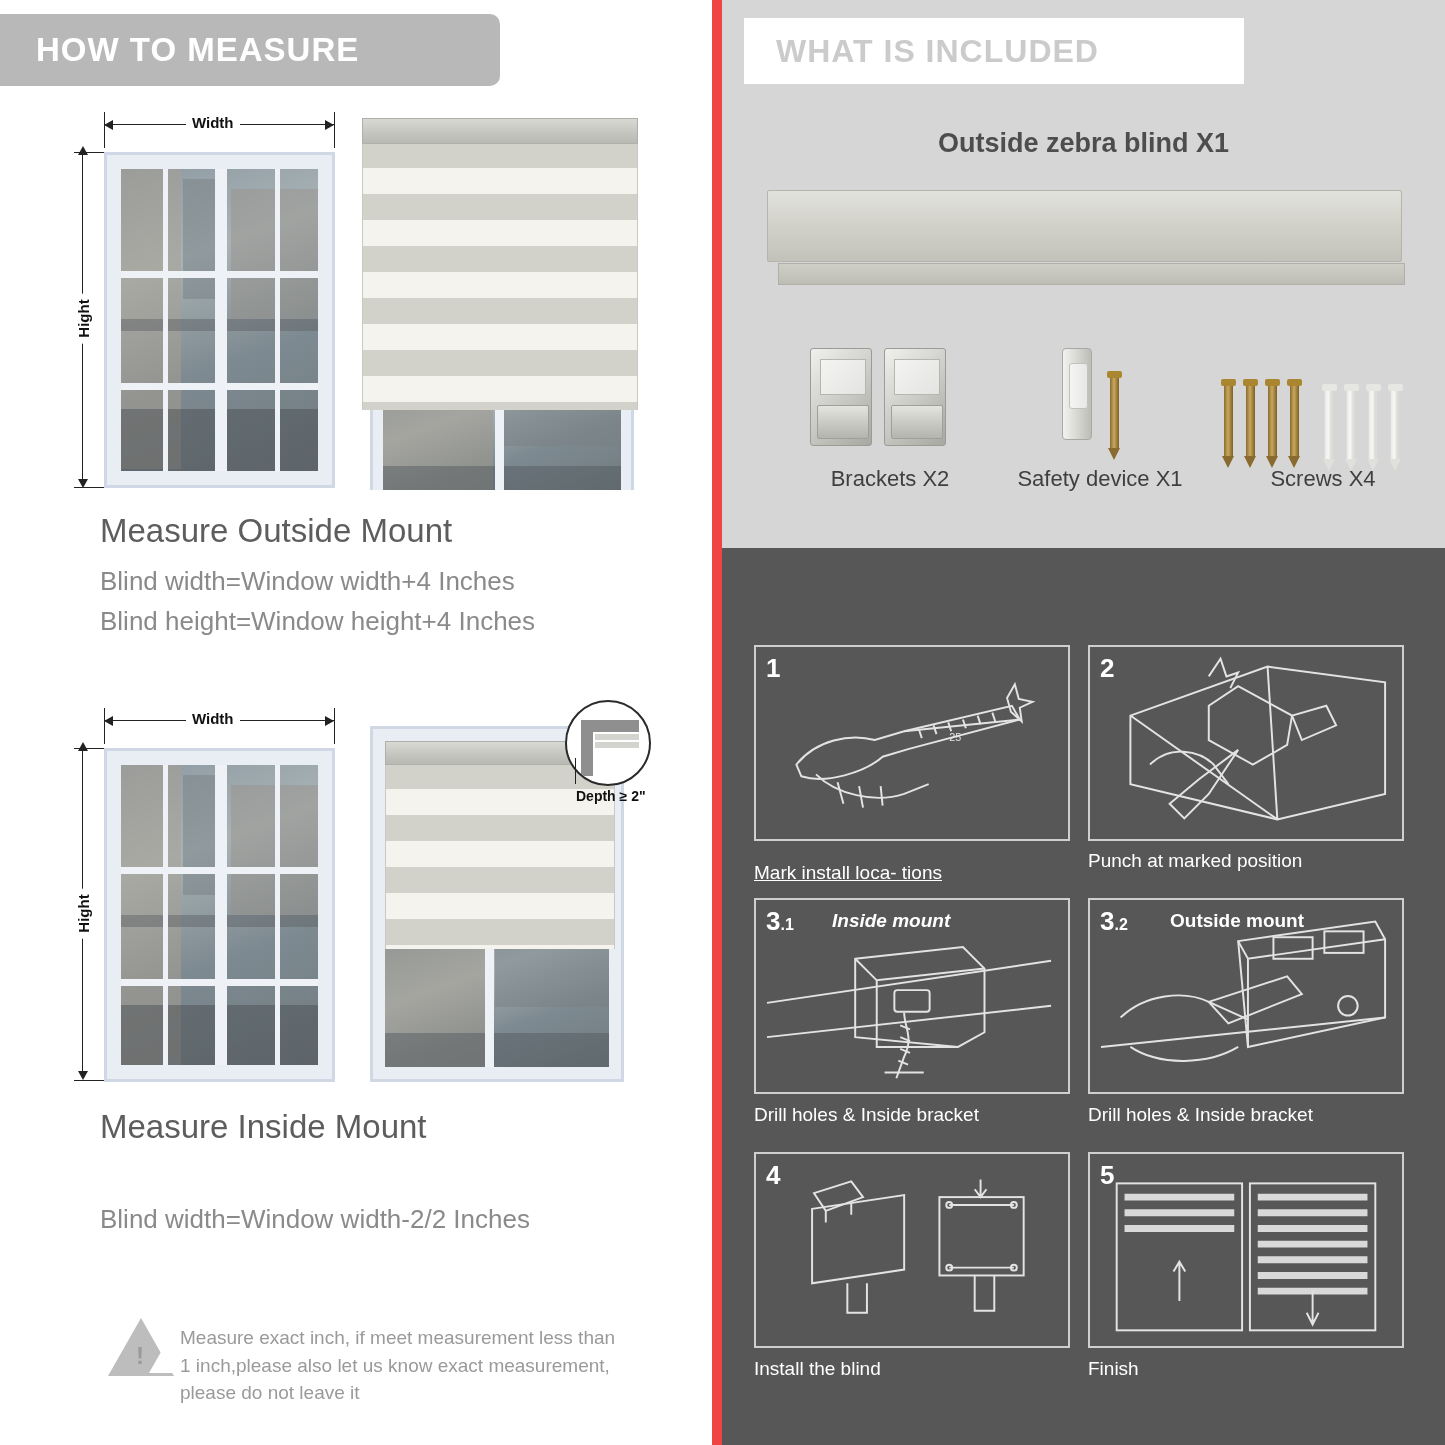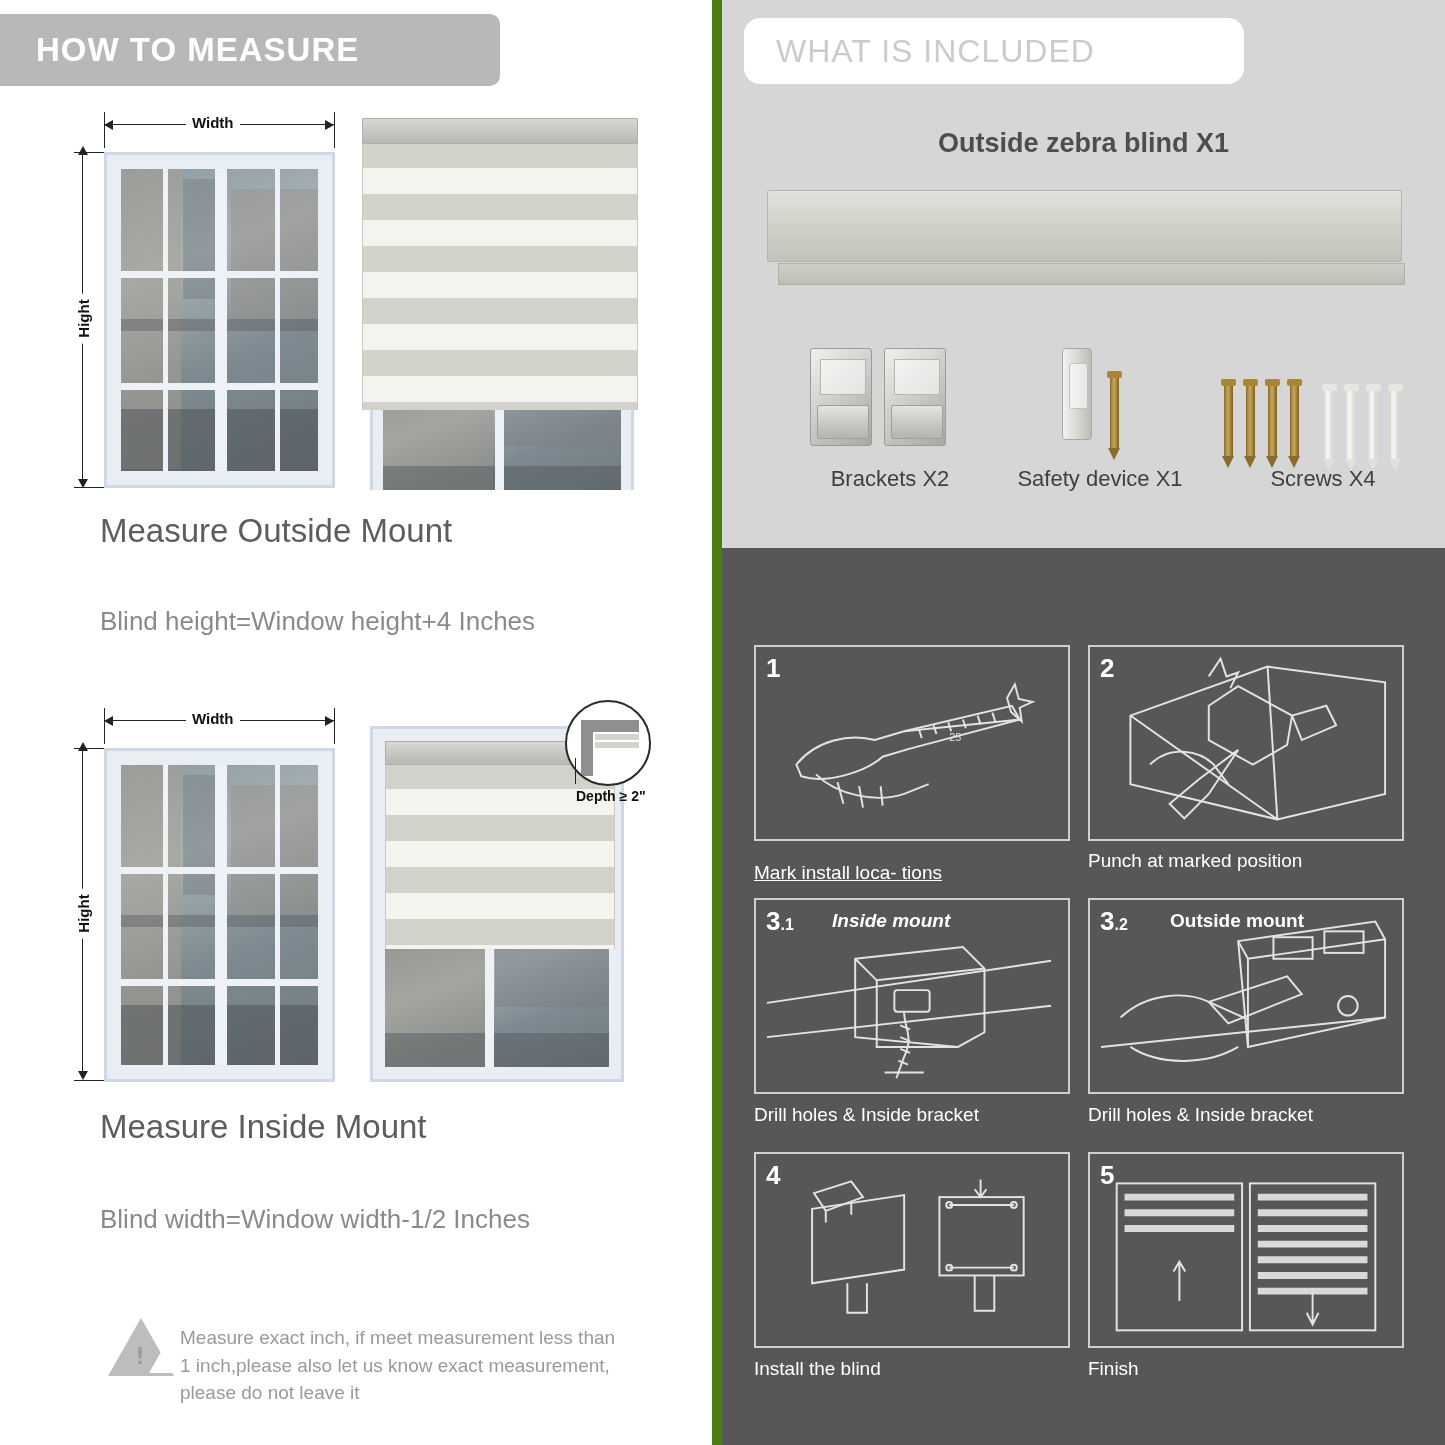--- a/index.html
+++ b/index.html
@@ -5,21 +5,21 @@
   * { box-sizing: border-box; margin: 0; padding: 0; }
   html, body {
     width: 1445px; height: 1445px;
     font-family: "Liberation Sans", sans-serif;
     background: #ffffff;
     overflow: hidden;
   }
   .page {
     position: relative;
     width: 1158px; height: 1445px;
-    background: #4d7c0f;
+    background: #ef4444;
     padding-left: 30px;
   }
 
   
   .left-col {
     position: absolute;
     left: 0; top: 0;
     width: 712px; height: 1445px;
     background: #ffffff;
   }
@@ -163,25 +163,25 @@
     position: absolute;
     left: 0; top: 0;
     width: 723px; height: 548px;
     background: #d6d6d6;
   }
   .hdr-right {
     position: absolute;
     left: 22px; top: 18px;
     width: 500px; height: 66px;
     background: #ffffff;
-    border-radius: 16px;
+    border-radius: 0;
     display: flex; align-items: center;
     padding-left: 32px;
     color: #cbcbcb;
-    font-weight: normal;
+    font-weight: bold;
     font-size: 32px;
     letter-spacing: 1px;
   }
   .included-title {
     position: absolute;
     left: 0; right: 0; top: 128px;
     text-align: center;
     font-size: 27px;
     font-weight: bold;
     color: #4d4d4d;
@@ -365,20 +365,21 @@
             <div class="brick" style="left:0; top:80px; width:250px; height:40px; background:rgba(80,86,90,0.45);"></div>
           </div>
           <div class="mullion-v" style="left:122px; top:10px; width:9px; bottom:10px; height:auto;"></div>
         </div>
         <div class="blind-fabric" style="left:0px; top:24px; width:276px; height:268px;"></div>
         <div class="blind-head" style="left:0px; top:0px; width:276px; height:26px;"></div>
       </div>
     </div>
 
     <div class="sect-title" style="left:100px; top:512px;">Measure Outside Mount</div>
+    <div class="sect-line" style="left:100px; top:566px;">Blind width=Window width+4 Inches</div>
     <div class="sect-line" style="left:100px; top:606px;">Blind height=Window height+4 Inches</div>
 
     <div>
 
       <div class="arrow-h" style="left:104px; top:720px; width:230px;"></div>
       <div class="arrow-head ah-left" style="left:104px; top:716px;"></div>
       <div class="arrow-head ah-right" style="left:325px; top:716px;"></div>
       <div class="tick" style="left:104px; top:708px; width:1px; height:36px;"></div>
       <div class="tick" style="left:334px; top:708px; width:1px; height:36px;"></div>
       <div class="dim-label" style="left:186px; top:710px;">Width</div>
@@ -422,21 +423,21 @@
         <div style="position:absolute; left:14px; top:18px; width:58px; height:12px; background:#8f8f8f;"></div>
         <div style="position:absolute; left:14px; top:30px; width:12px; height:44px; background:#8f8f8f;"></div>
         <div style="position:absolute; left:28px; top:32px; width:44px; height:6px; background:#d4d4cf;"></div>
         <div style="position:absolute; left:28px; top:40px; width:44px; height:6px; background:#d4d4cf;"></div>
       </div>
       <div class="depth-label" style="left:576px; top:788px;">Depth ≥ 2"</div>
       <div style="position:absolute; left:575px; top:758px; width:1px; height:26px; background:#222;"></div>
     </div>
 
     <div class="sect-title" style="left:100px; top:1108px;">Measure Inside Mount</div>
-    <div class="sect-line" style="left:100px; top:1204px;">Blind width=Window width-1/2 Inches</div>
+    <div class="sect-line" style="left:100px; top:1204px;">Blind width=Window width-2/2 Inches</div>
 
     <div class="warn-wrap" style="left:108px; top:1318px; width:70px; height:70px;">
       <div class="warn-tri">
         <div class="warn-tri-inner"></div>
       </div>
       <div class="warn-excl">!</div>
     </div>
     <div class="warn-text" style="left:180px; top:1324px;">Measure exact inch, if meet measurement less than 1 inch,please also let us know exact measurement, please do not leave it</div>
   </div>
 

